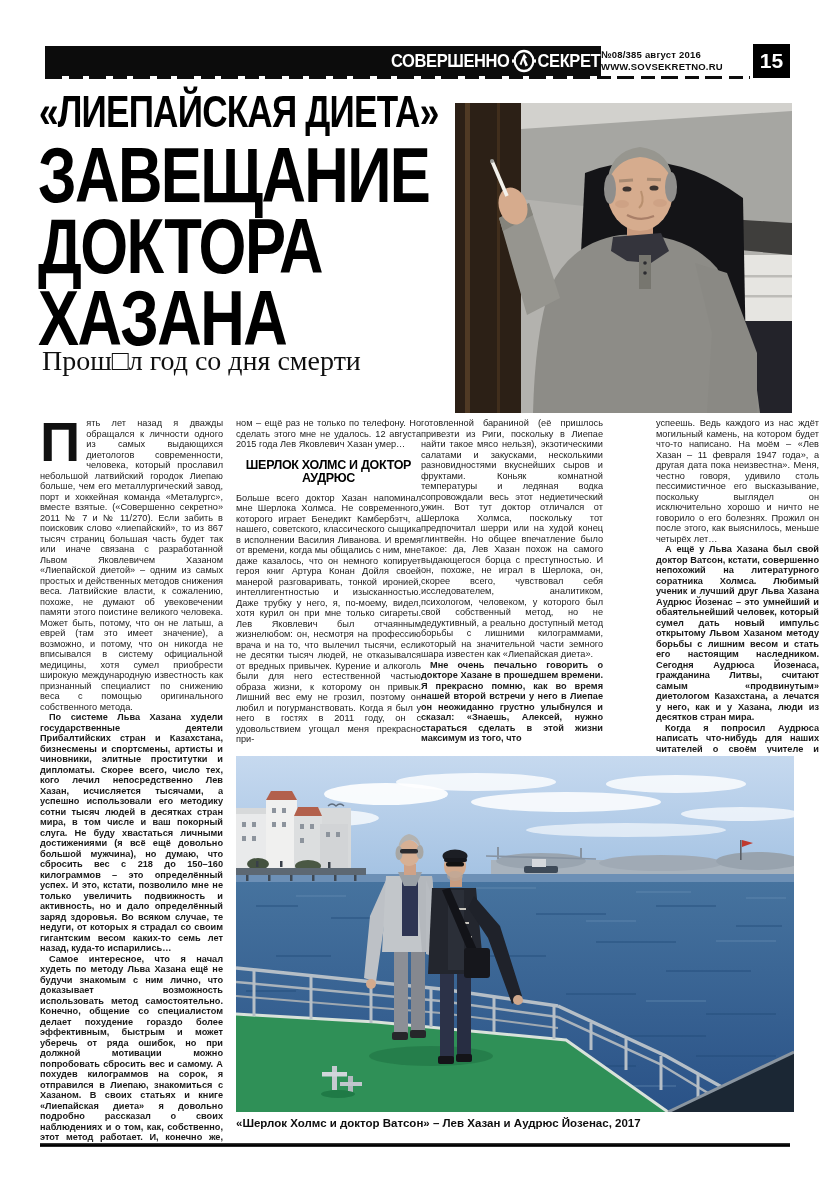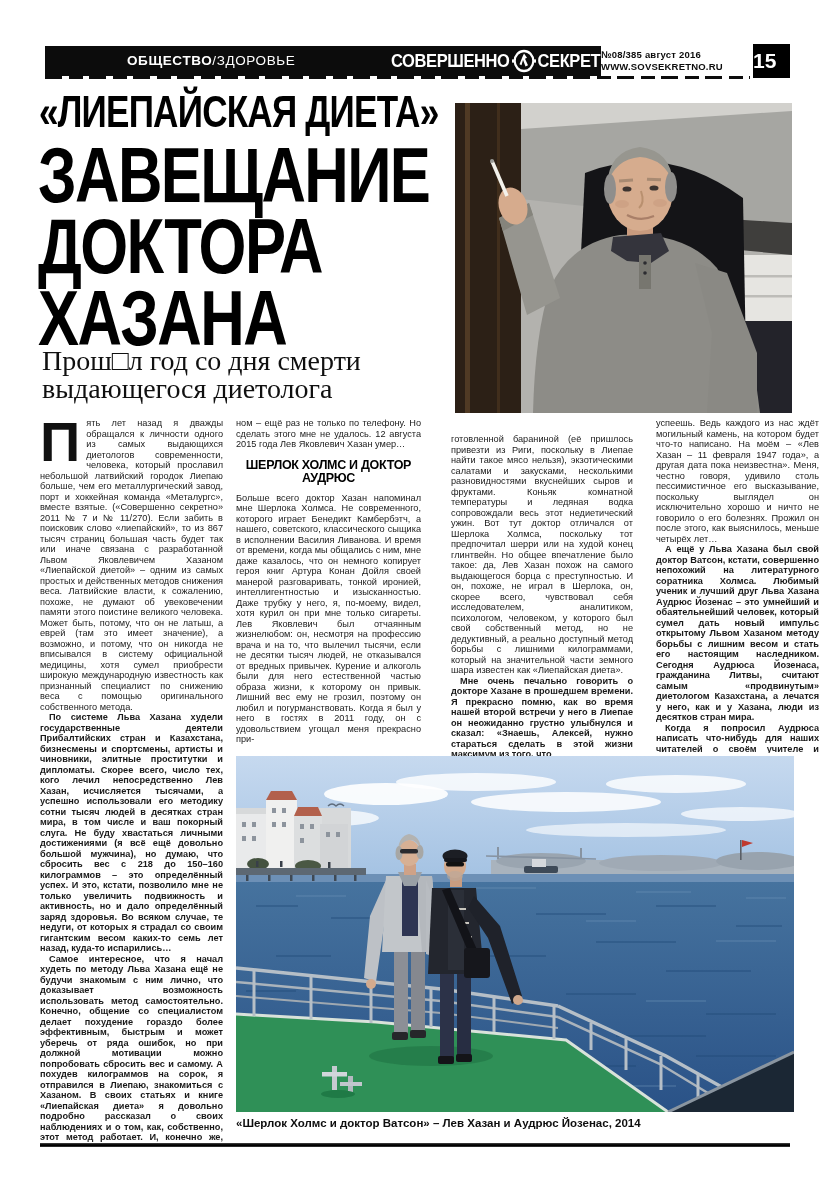--- a/index.html
+++ b/index.html
@@ -13,53 +13,50 @@
   .topbar::after {
     content:""; position:absolute; left:0; right:40px; bottom:-3px; height:3px;
     background:repeating-linear-gradient(90deg,#0c0c0c 0 17px, transparent 17px 24px, #0c0c0c 24px 38px, transparent 38px 44px);
   }
   .section { position:absolute; left:82px; top:0; height:30px; line-height:30px; color:#fff; font-size:13.5px; letter-spacing:.6px; white-space:nowrap; }
   .section .b { font-weight:700; }
   .logo { position:absolute; left:346px; top:0; height:30px; display:flex; align-items:center; gap:2px; color:#fff; font-weight:900; font-size:16.5px; letter-spacing:-0.4px; white-space:nowrap; transform:scaleY(1.08); }
   .issuebox { position:absolute; left:556px; top:0; width:147px; height:30px; background:#fff; box-sizing:border-box; padding:3px 6px 0 0; }
   .issuebox div { font-size:9.5px; font-weight:700; line-height:11.5px; color:#0c0c0c; letter-spacing:.2px; }
   .whitegap { position:absolute; left:703px; top:-2px; width:5px; height:34px; background:#fff; }
-  .pagenum { position:absolute; left:708px; top:-2px; width:37px; height:34px; background:#000; color:#fff; font-weight:700; font-size:21px; line-height:34px; }
+  .pagenum { position:absolute; left:708px; top:-2px; width:37px; height:34px; background:#000; color:#fff; font-weight:700; font-size:21px; text-align:center; line-height:34px; }
   
   .kicker { position:absolute; left:39px; top:86px; font-size:45px; font-weight:900; letter-spacing:-1px; color:#000; white-space:nowrap; transform:scaleX(.78); transform-origin:left top; }
   .hline { position:absolute; left:38px; font-size:77px; font-weight:900; letter-spacing:-2px; line-height:1; color:#000; white-space:nowrap; transform:scaleX(.8); transform-origin:left top; }
   .h1 { top:137px; } .h2 { top:208px; } .h3 { top:280px; }
   .subtitle { position:absolute; left:42px; top:347px; font-family:"Liberation Serif", serif; font-size:28px; line-height:28px; color:#101010; }
   
   .photo1 { position:absolute; left:455px; top:103px; width:337px; height:310px; }
   .photo2 { position:absolute; left:236px; top:756px; width:558px; height:356px; }
   .photo1 svg, .photo2 svg { display:block; width:100%; height:100%; }
   
   .col { position:absolute; top:418px; font-size:9.2px; line-height:10.5px; text-align:justify; overflow:hidden; color:#1a1a1a; }
   .col p { margin:0; }
   .ind { text-indent:9px;font-weight:bold; }
   #col1 { left:40px;  width:183px; height:726px; }
   #col2 { left:236px; width:185px; height:335px; }
-  #col3 { left:451px; width:182px; height:335px;margin-top:16px; }
+  #col3 { left:421px; width:182px; height:335px; }
   #col4 { left:656px; width:163px; height:335px; }
   .dropcap { float:left; font-size:56px; line-height:43px; font-weight:700; padding:2px 6px 0 0; color:#111; }
   .subhead { font-weight:700; font-size:12.5px; line-height:13.5px; letter-spacing:-0.3px; margin:9px 0 7px 0; text-align:center; color:#000; }
   
   .caption { position:absolute; left:236px; top:1117px; width:558px; font-size:11.5px; font-weight:700; color:#0e0e0e; }
   .bottomrule { position:absolute; left:40px; top:1143px; width:750px; height:4px; background:linear-gradient(#4a4a4a,#000 45%,#000 75%,#555); }
 </style>
 </head>
 <body>
 
 <div class="page">
 
   <div class="topbar">
-    <div class="section">
-      <span class="b">ОБЩЕСТВО</span><span>/ЗДОРОВЬЕ</span>
-    </div>
     <div class="logo">
       <span>СОВЕРШЕННО</span>
       <svg width="24" height="24" viewBox="0 0 24 24">
         <line x1="0" y1="12" x2="4" y2="12" stroke="#fff" stroke-width="3"></line>
         <line x1="20" y1="12" x2="24" y2="12" stroke="#fff" stroke-width="3"></line>
         <circle cx="12" cy="12" r="9.3" fill="#0c0c0c" stroke="#fff" stroke-width="2.2"></circle>
         <path d="M12 5 L15 9 L13 10 L16 16 L13.5 17 L11 11 L9.5 16 L7.5 15 L10.5 8 Z" fill="#fff"></path>
       </svg>
       <span>СЕКРЕТНО</span>
     </div>
@@ -70,21 +67,20 @@
     <div class="whitegap"></div>
     <div class="pagenum">15</div>
   </div>
 
   <div class="kicker">«ЛИЕПАЙСКАЯ ДИЕТА»</div>
   <div class="hline h1">ЗАВЕЩАНИЕ</div>
   <div class="hline h2">ДОКТОРА</div>
   <div class="hline h3">ХАЗАНА</div>
   <div class="subtitle">
     <div>Прош□л год со дня смерти</div>
-    <div>выдающегося диетолога</div>
   </div>
 
   <div class="photo1">
     <svg viewBox="0 0 337 310" preserveAspectRatio="none">
       <rect width="337" height="310" fill="#b3b2ae"></rect>
       <rect x="0" y="0" width="66" height="310" fill="#2c2016"></rect>
       <rect x="10" y="0" width="5" height="310" fill="#5a4128" opacity="0.8"></rect>
       <rect x="42" y="0" width="3" height="310" fill="#4a3420" opacity="0.7"></rect>
       <rect x="66" y="0" width="271" height="26" fill="#d2d1cd"></rect>
       <polygon points="66,26 337,8 337,120 210,112 66,96" fill="#a6a6a2"></polygon>
@@ -317,16 +313,16 @@
         <rect x="214" y="120" width="12" height="11" fill="#c89c80"></rect>
         <ellipse cx="219" cy="110" rx="11" ry="12" fill="#d2a98c"></ellipse>
         <ellipse cx="219" cy="120" rx="8" ry="5" fill="#b9a99b" opacity="0.6"></ellipse>
         <ellipse cx="219" cy="100" rx="12.5" ry="6.5" fill="#1c1e24"></ellipse>
         <rect x="208" y="102" width="23" height="4" rx="2" fill="#15161b"></rect>
         <rect x="210" y="106" width="18" height="4.5" rx="2" fill="#111111"></rect>
       </g>
     </svg>
   </div>
 
-  <div class="caption">«Шерлок Холмс и доктор Ватсон» – Лев Хазан и Аудрюс Йозенас, 2014</div>
+  <div class="caption">«Шерлок Холмс и доктор Ватсон» – Лев Хазан и Аудрюс Йозенас, 2017</div>
   <div class="bottomrule"></div>
 
 </div>
 
 </body></html>

